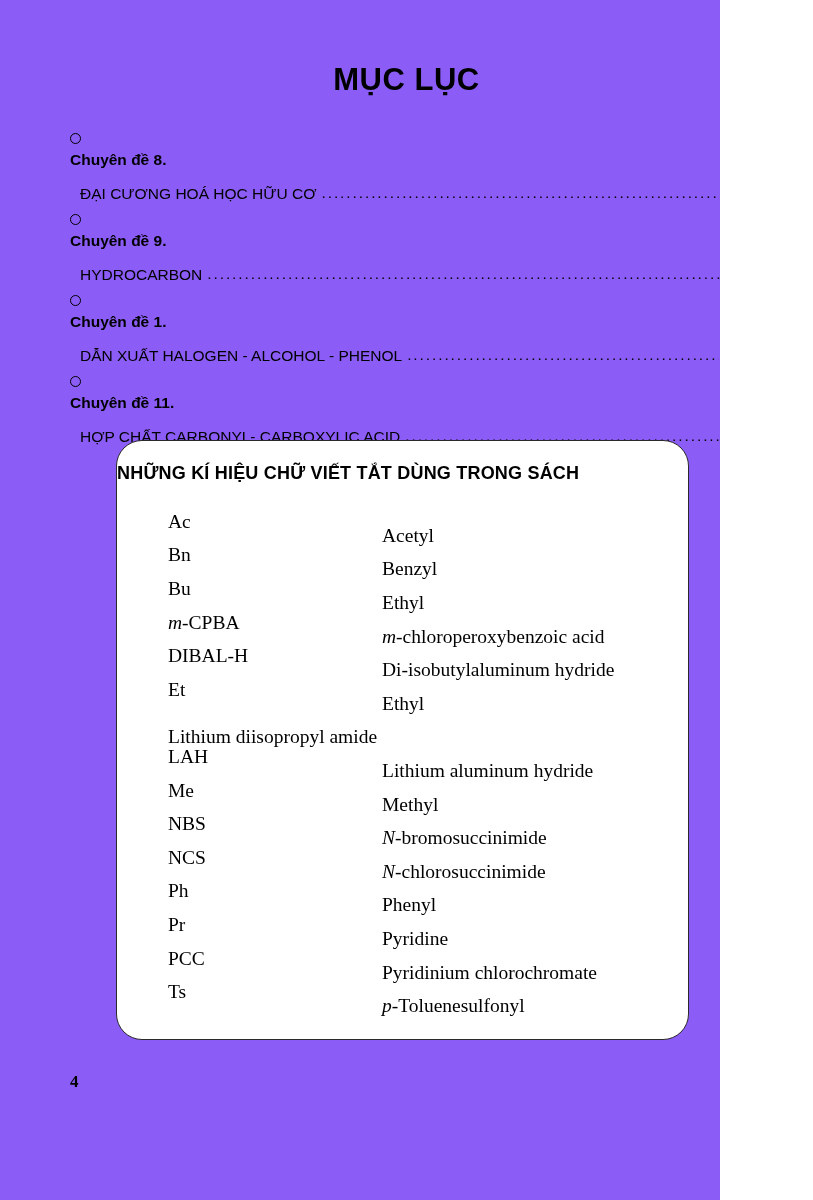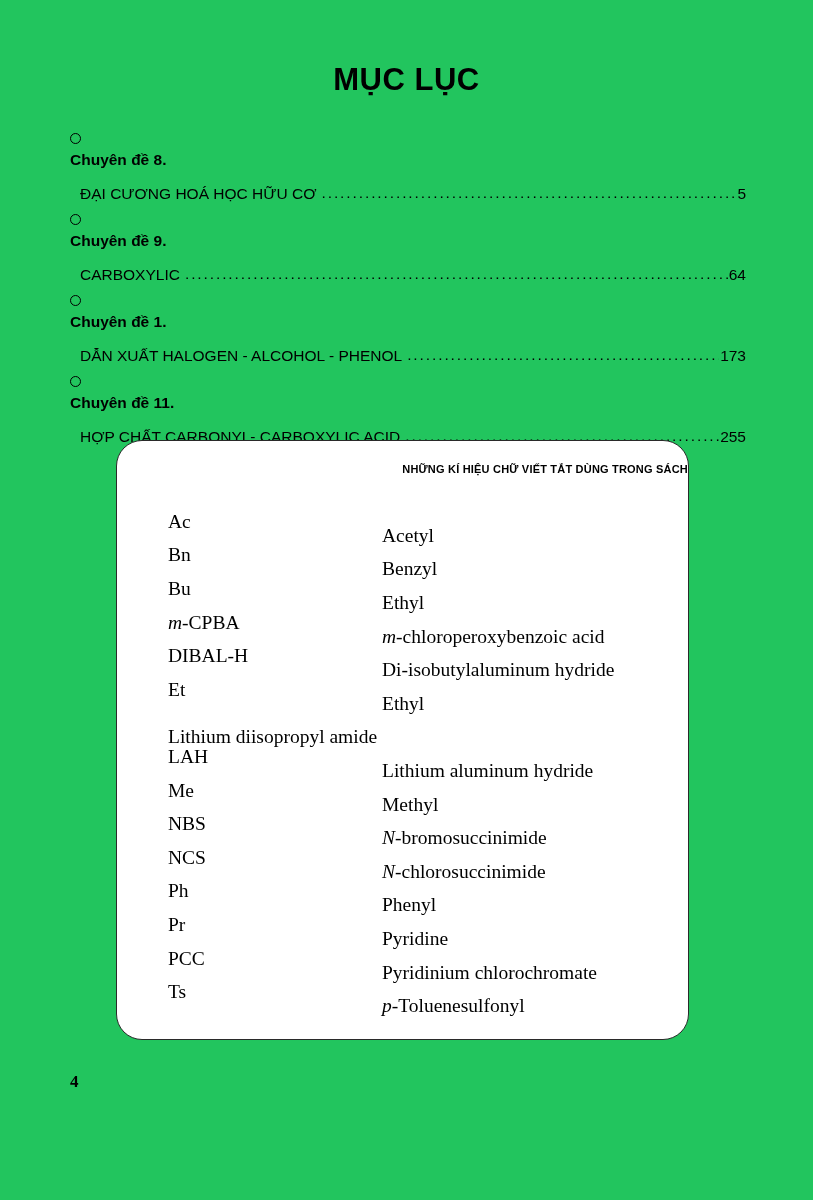--- a/index.html
+++ b/index.html
@@ -2,23 +2,23 @@
 <html><head>
 <meta charset="utf-8">
 <style>
   html, body {
     margin: 0;
     padding: 0;
     background: #ffffff;
   }
   .page {
     position: relative;
-    width: 813px;
+    width: 720px;
     height: 1200px;
-    background: #22c55e;
+    background: #8b5cf6;
     overflow: hidden;
     font-family: "Liberation Sans", sans-serif;
     color: #000000;
   }
 
   
   .doc-title {
     position: absolute;
     top: 62px;
     left: 0;
@@ -99,24 +99,24 @@
     border: 1.3px solid #2a2a2a;
     border-radius: 26px;
     box-sizing: border-box;
     background: #ffffff;
   }
   .abbr-heading {
     position: absolute;
     left: 0;
     top: 22px;
     width: 100%;
-    text-align: right;
-    font-family: "Liberation Sans", sans-serif;
-    font-weight: bold;
-    font-size: 11px;
+    text-align: left;
+    font-family: "Liberation Sans", sans-serif;
+    font-weight: bold;
+    font-size: 18px;
     letter-spacing: 0.2px;
     color: #000;
   }
   .abbr-list {
     position: absolute;
     left: 51px;
     top: 64px;
     right: 18px;
   }
   .abbr-row {
@@ -161,21 +161,21 @@
           <span class="toc-leader">.........................................................................................</span>
           <span class="toc-page">5</span>
         </div>
       </div>
       <div class="toc-entry">
         <div class="toc-chapter">
           <span class="toc-bullet"></span>
           <span>Chuyên đề 9.</span>
         </div>
         <div class="toc-sub">
-          <span class="toc-sub-title">CARBOXYLIC</span>
+          <span class="toc-sub-title">HYDROCARBON</span>
           <span class="toc-leader">.........................................................................................</span>
           <span class="toc-page">64</span>
         </div>
       </div>
       <div class="toc-entry">
         <div class="toc-chapter">
           <span class="toc-bullet"></span>
           <span>Chuyên đề 1.</span>
         </div>
         <div class="toc-sub">

